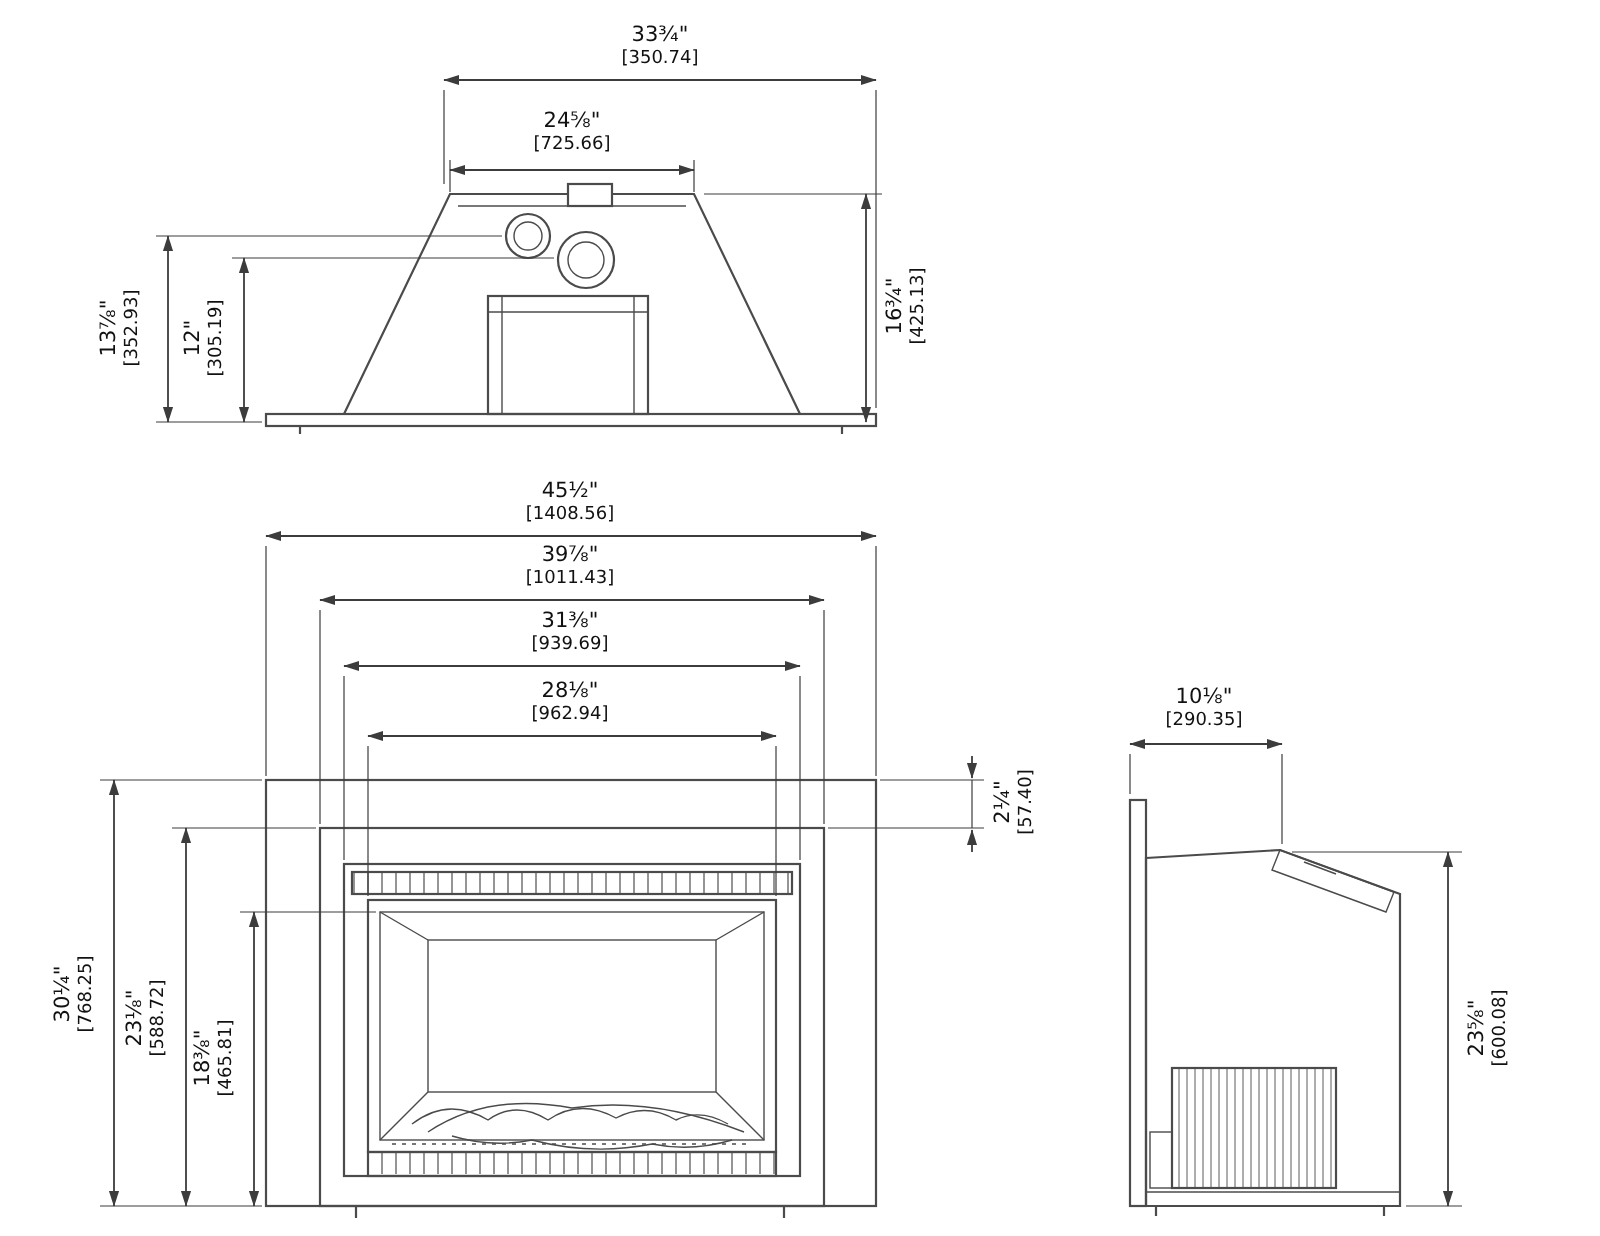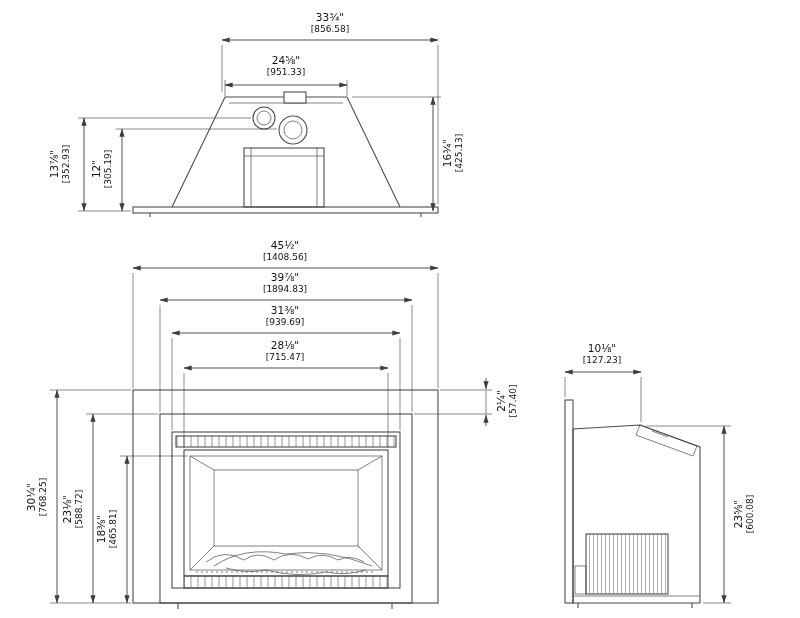--- a/index.html
+++ b/index.html
@@ -149,74 +149,74 @@
       <line class="ext" x1="641" y1="377" x2="641" y2="422"></line>
 
       <line class="dim" x1="724" y1="426" x2="724" y2="603" marker-start="url(#arr)" marker-end="url(#arr)"></line>
       <line class="ext" x1="646" y1="426" x2="731" y2="426"></line>
       <line class="ext" x1="703" y1="603" x2="731" y2="603"></line>
     </g>
   </svg>
 
   <div class="dim-label" style="left:330px;top:23px">
     <div class="in">33¾"</div>
-    <div class="mm">[856.58]</div>
+    <div class="mm">[350.74]</div>
   </div>
   <div class="dim-label" style="left:286px;top:66px">
     <div class="in">24⅝"</div>
-    <div class="mm">[951.33]</div>
+    <div class="mm">[725.66]</div>
   </div>
   <div class="dim-label vert" style="left:60px;top:164px">
     <div class="in">13⅞"</div>
     <div class="mm">[352.93]</div>
   </div>
   <div class="dim-label vert" style="left:102px;top:169px">
     <div class="in">12"</div>
     <div class="mm">[305.19]</div>
   </div>
   <div class="dim-label vert" style="left:453px;top:153px">
     <div class="in">16¾"</div>
     <div class="mm">[425.13]</div>
   </div>
 
   <div class="dim-label" style="left:285px;top:251px">
     <div class="in">45½"</div>
     <div class="mm">[1408.56]</div>
   </div>
   <div class="dim-label" style="left:285px;top:283px">
     <div class="in">39⅞"</div>
-    <div class="mm">[1894.83]</div>
+    <div class="mm">[1011.43]</div>
   </div>
   <div class="dim-label" style="left:285px;top:316px">
     <div class="in">31⅜"</div>
     <div class="mm">[939.69]</div>
   </div>
   <div class="dim-label" style="left:285px;top:351px">
     <div class="in">28⅛"</div>
-    <div class="mm">[715.47]</div>
+    <div class="mm">[962.94]</div>
   </div>
   <div class="dim-label vert" style="left:507px;top:401px">
     <div class="in">2¼"</div>
     <div class="mm">[57.40]</div>
   </div>
   <div class="dim-label vert" style="left:37px;top:497px">
     <div class="in">30¼"</div>
     <div class="mm">[768.25]</div>
   </div>
   <div class="dim-label vert" style="left:73px;top:509px">
     <div class="in">23⅛"</div>
     <div class="mm">[588.72]</div>
   </div>
   <div class="dim-label vert" style="left:107px;top:529px">
     <div class="in">18⅜"</div>
     <div class="mm">[465.81]</div>
   </div>
 
   <div class="dim-label" style="left:602px;top:354px">
     <div class="in">10⅛"</div>
-    <div class="mm">[127.23]</div>
+    <div class="mm">[290.35]</div>
   </div>
   <div class="dim-label vert" style="left:744px;top:514px">
     <div class="in">23⅝"</div>
     <div class="mm">[600.08]</div>
   </div>
 
 </div>
 
 </body></html>

